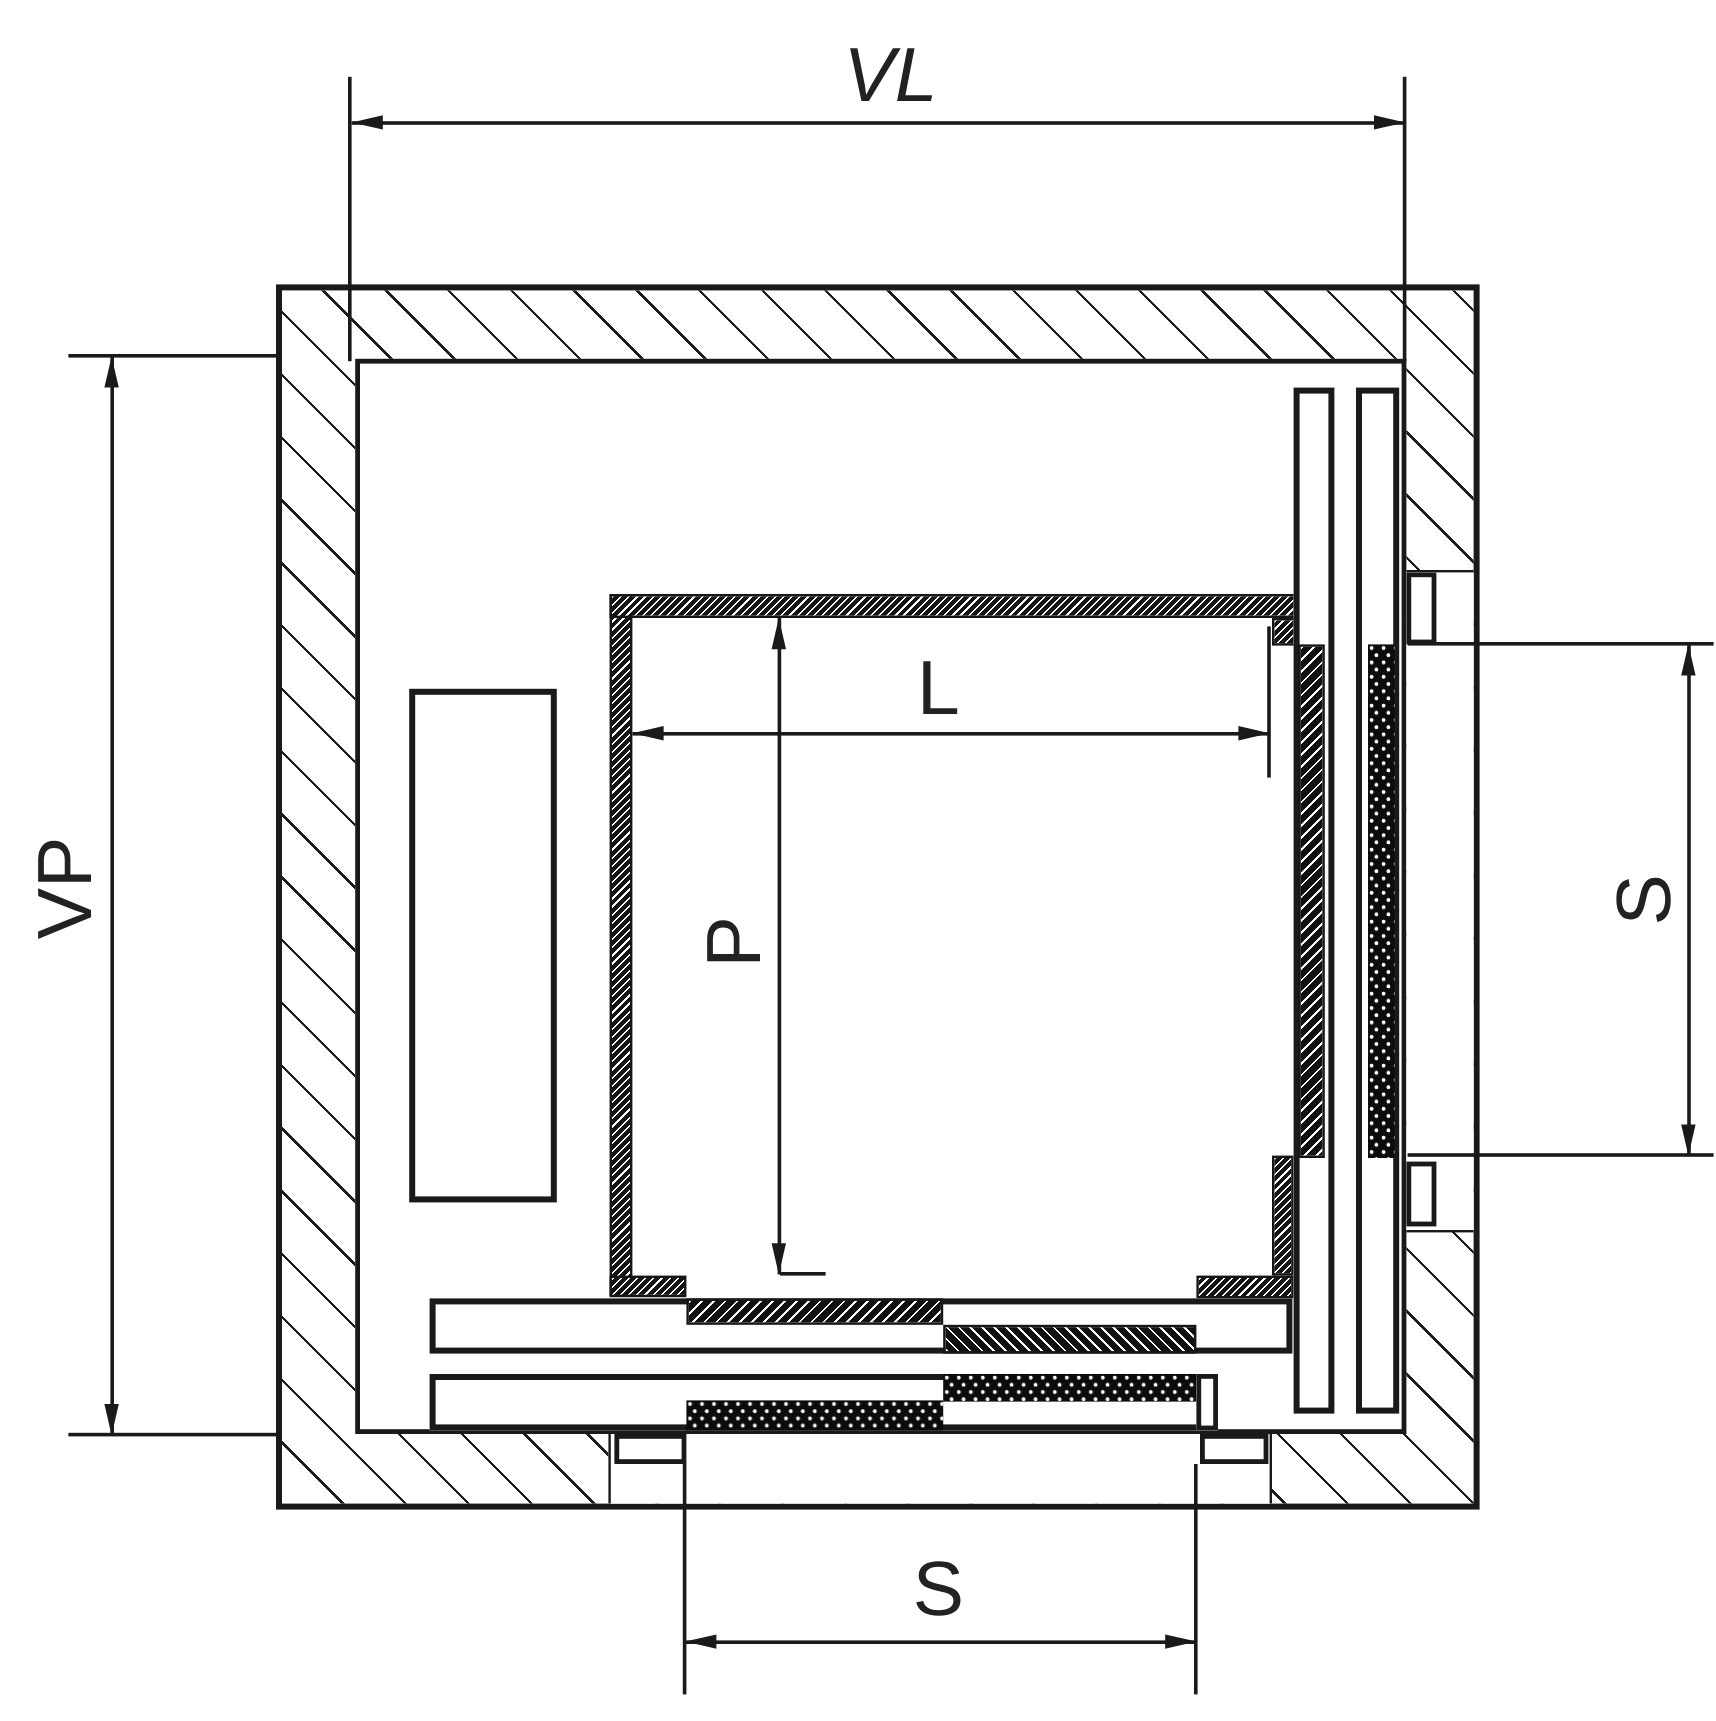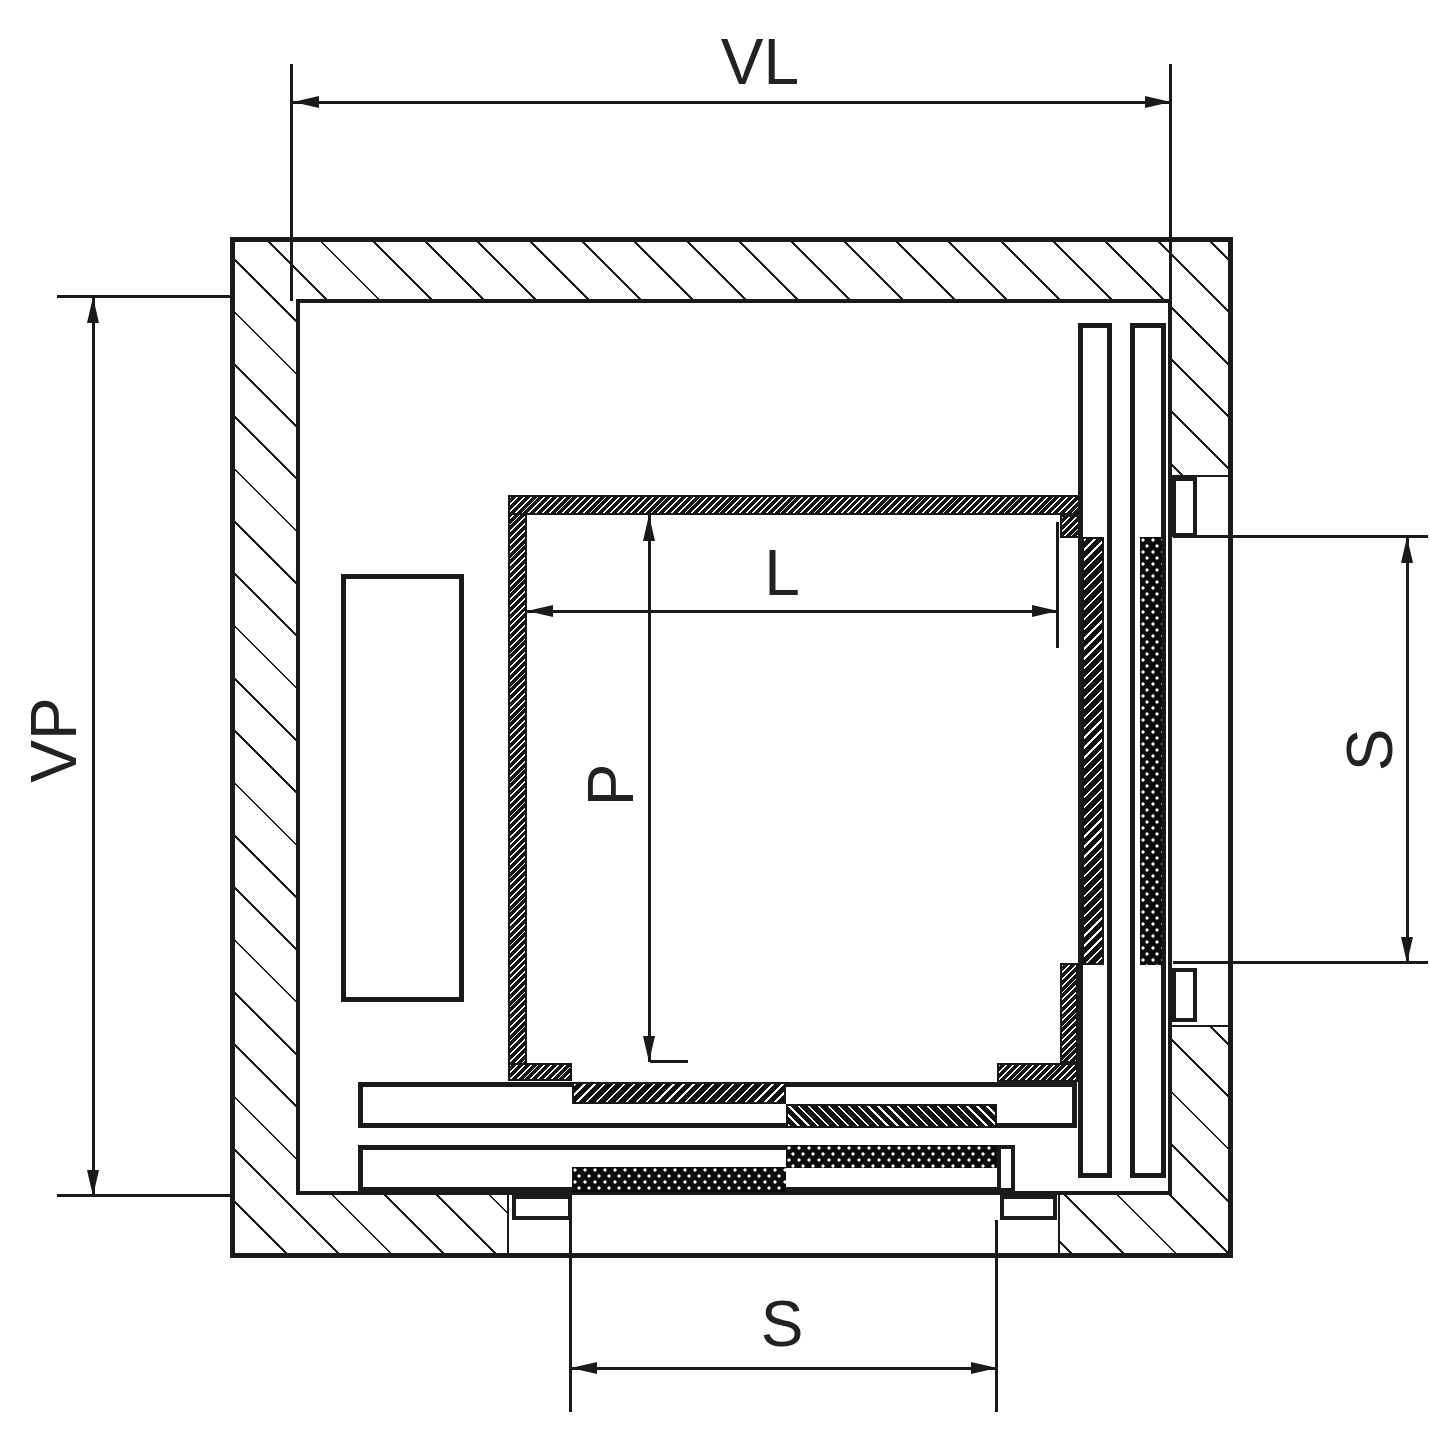--- a/index.html
+++ b/index.html
@@ -75,21 +75,21 @@
   <div class="abs hatch-bwd b2" style="left:786px;top:1104px;width:211px;height:24px;"></div>
   <div class="abs dots" style="left:786px;top:1145px;width:211px;height:23px;"></div>
   <div class="abs dots" style="left:572px;top:1167px;width:214px;height:25px;"></div>
   <div class="abs white b4" style="left:997px;top:1145px;width:18px;height:47px;"></div>
 
   <div class="abs ln" style="left:290px;top:64px;width:3px;height:237px;"></div>
   <div class="abs ln" style="left:1169px;top:64px;width:3px;height:237px;"></div>
   <div class="abs ln" style="left:293px;top:101px;width:878px;height:3px;"></div>
   <div class="ar ar-l" style="left:293px;top:96px;"></div>
   <div class="ar ar-r" style="left:1145px;top:96px;"></div>
-  <div class="dim-label" style="left:760px;top:62px;">VL</div>
+  <div class="dim-label" style="left:742px;top:62px;font-style:italic;">VL</div>
 
   <div class="abs ln" style="left:57px;top:295px;width:173px;height:3px;"></div>
   <div class="abs ln" style="left:57px;top:1194px;width:173px;height:3px;"></div>
   <div class="abs ln" style="left:92px;top:297px;width:3px;height:899px;"></div>
   <div class="ar ar-u" style="left:87px;top:297px;"></div>
   <div class="ar ar-d" style="left:87px;top:1170px;"></div>
   <div class="dim-label rot" style="left:54px;top:740px;">VP</div>
 
   <div class="abs ln" style="left:1056px;top:522px;width:3px;height:126px;"></div>
   <div class="abs ln" style="left:527px;top:610px;width:531px;height:3px;"></div>

